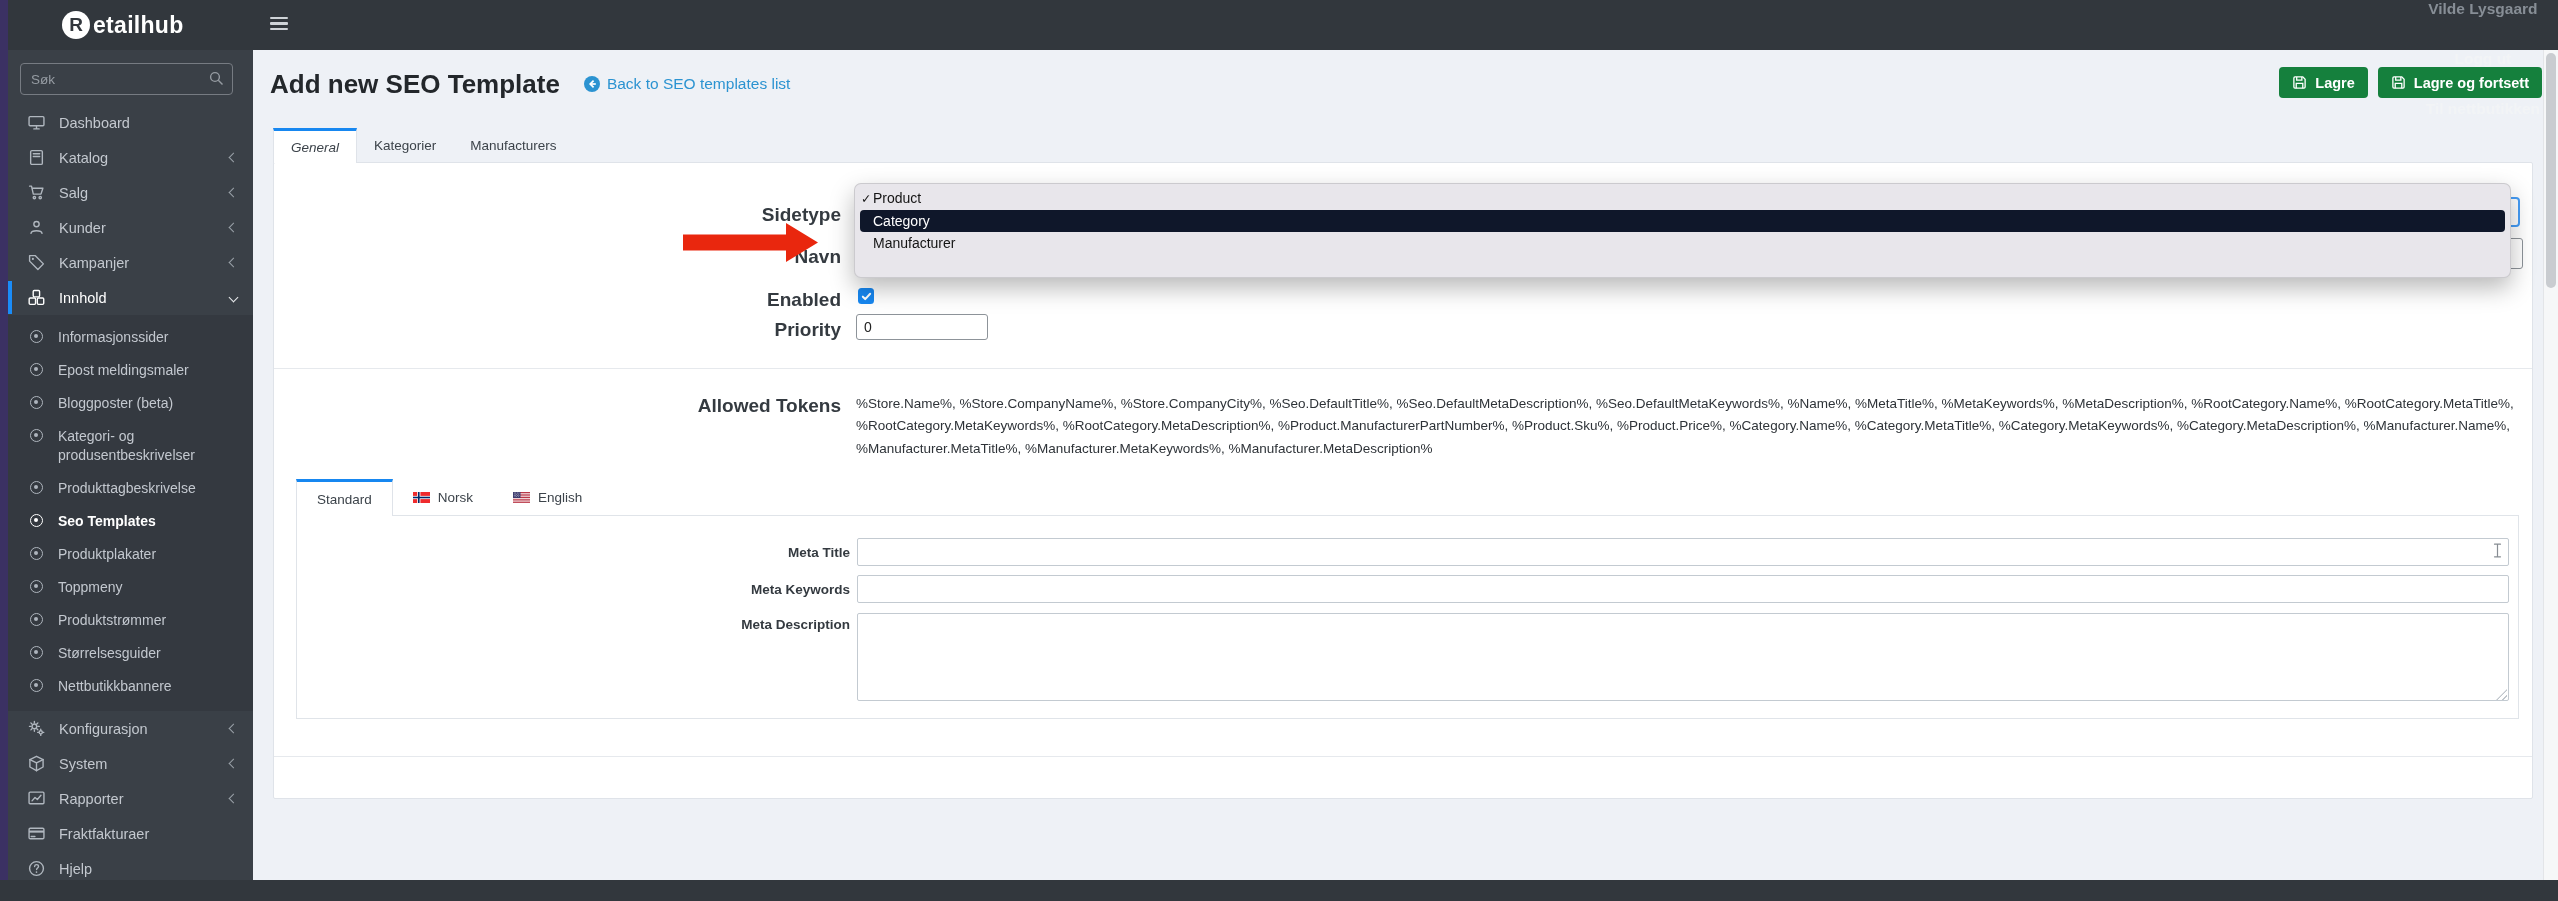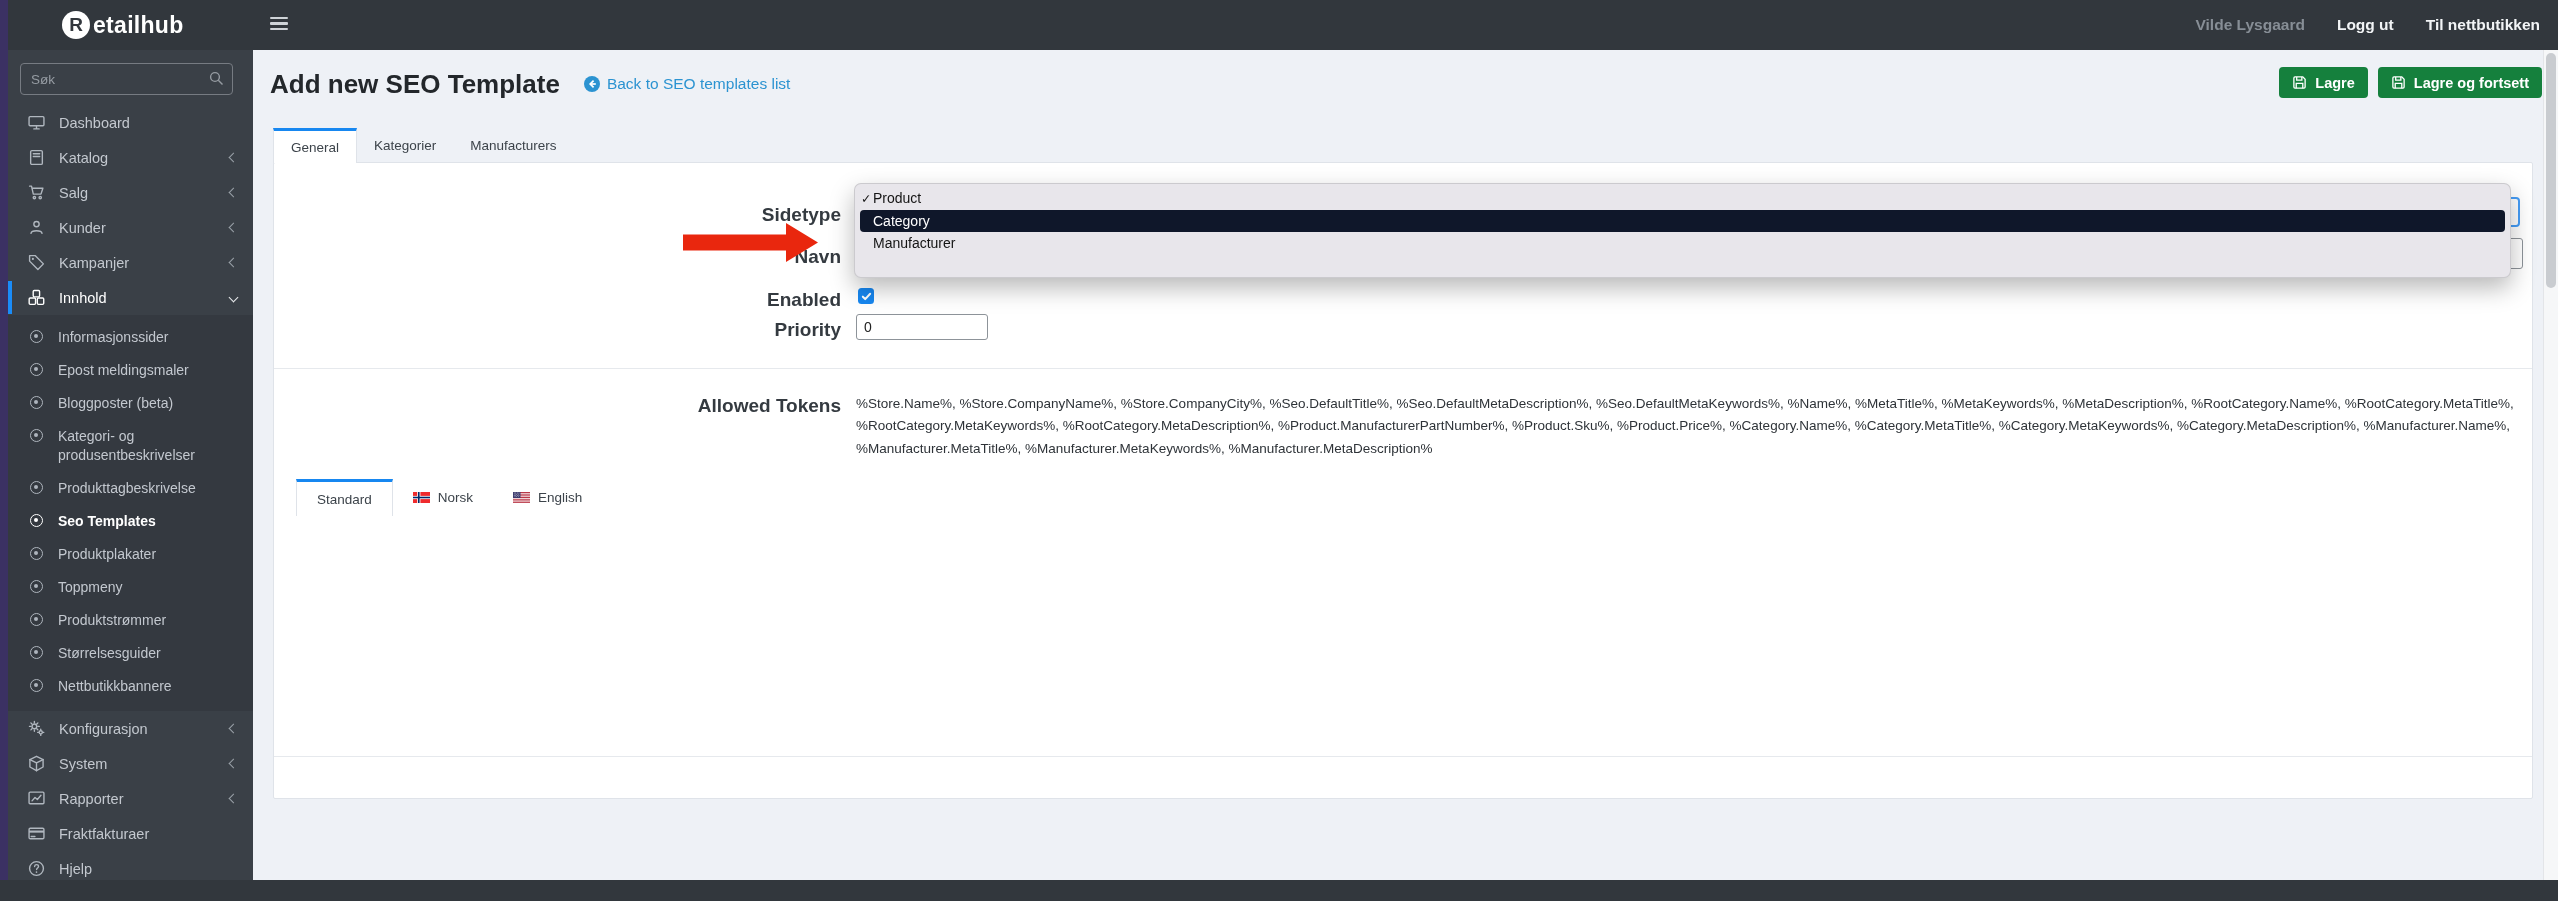--- a/index.html
+++ b/index.html
@@ -31,35 +31,35 @@
   .smi .dotc { width: 13px; height: 13px; border: 1.6px solid #aeb5bd; border-radius: 50%; margin: 2px 15px 0 0; flex: 0 0 13px; position: relative; }
   .smi .dotc::after { content: ""; position: absolute; left: 3px; top: 3px; width: 4px; height: 4px; border-radius: 50%; background: #aeb5bd; }
   .smi.active { color: #fff; font-weight: 700; }
   .smi.active .dotc { border-color: #fff; }
   .smi.active .dotc::after { background: #fff; }
 
   
   .topbar { position: absolute; left: 253px; top: 0; right: 0; height: 50px; background: #32373d; }
   .hamburger { position: absolute; left: 17px; top: 17px; width: 18px; height: 15px; cursor: pointer; }
   .hamburger span { display: block; height: 2.4px; background: #cfd3d8; margin-bottom: 3px; border-radius: 1px; }
-  .topbar-right { position: absolute; right: 18px; top: 0; height: 50px; display: flex; align-items: center; gap: 32px; font-size: 15.5px; font-weight: 600; }
+  .topbar-right { position: absolute; right: 18px; top: 0; height: 50px; display: flex; align-items: center; gap: 32px; font-size: 15.5px; font-weight: 600; flex-direction: column; }
   .tb-user { color: #878e96; }
   .tb-link { color: #f2f4f6; cursor: pointer; text-decoration: none; }
 
   
   .content { position: absolute; left: 253px; top: 50px; right: 0; bottom: 21px; }
   .page-header { position: absolute; left: 17px; top: 14px; height: 40px; display: flex; align-items: center; gap: 24px; }
   .page-header h1 { font-size: 26px; font-weight: 600; color: #23272b; }
   .back-link { display: flex; align-items: center; gap: 7px; color: #2b93d1; font-size: 15.5px; cursor: pointer; text-decoration: none; }
   .actions { position: absolute; right: 16px; top: 17px; display: flex; gap: 10px; }
   .btn { height: 31px; padding: 0 13px; background: #15803d; color: #fff; border: none; border-radius: 4px; font-family: inherit; font-size: 14.5px; font-weight: 600; display: flex; align-items: center; gap: 8px; cursor: pointer; }
 
   .tabs { position: absolute; left: 20px; top: 78px; display: flex; z-index: 3; }
   .tab { height: 35px; padding: 0 17px; display: flex; align-items: center; font-size: 13.5px; color: #3c434a; cursor: pointer; }
-  .tab.active { background: #fff; border: 1px solid #dfe3e9; border-top: 3px solid #1787f0; border-bottom: none; }
+  .tab.active { background: #fff; border: 1px solid #dfe3e9; border-top: 3px solid #1787f0; border-bottom: none; font-style: italic; }
 
   .card { position: absolute; left: 20px; top: 112px; width: 2260px; height: 637px; background: #fff; border: 1px solid #dfe3e9; border-radius: 2px; }
   .flabel { position: absolute; left: 0; width: 567px; text-align: right; font-size: 19px; font-weight: 700; color: #343a40; }
   .sel { position: absolute; left: 582px; top: 34px; width: 1664px; height: 30px; background: #fff; border: 2px solid #459df7; border-radius: 4px; }
   .sel .selchev { position: absolute; right: 9px; top: 9px; width: 7px; height: 7px; border-left: 1.7px solid #555; border-bottom: 1.7px solid #555; transform: rotate(-45deg); }
   .inp { position: absolute; background: #fff; border: 1px solid #8d9399; border-radius: 3px; font-family: inherit; font-size: 14px; padding: 0 7px; color: #222; outline: none; }
   .checkbox { position: absolute; left: 584px; top: 125px; width: 16px; height: 16px; background: #1787f0; border-radius: 3.5px; display: flex; align-items: center; justify-content: center; cursor: pointer; }
   .divider { position: absolute; left: 0; width: 2258px; border-top: 1px solid #e6e9ed; }
   .tokens { position: absolute; left: 582px; top: 230px; width: 1678px; font-size: 13.5px; line-height: 22.3px; color: #2e3338; }
 
@@ -370,20 +370,34 @@
                 <circle cx="6" cy="3.4" r=".4"></circle>
                 <circle cx="2" cy="4.6" r=".4"></circle>
                 <circle cx="3.6" cy="4.6" r=".4"></circle>
                 <circle cx="5.2" cy="4.6" r=".4"></circle>
               </g>
             </svg>
           <span>English</span>
         </div>
       </div>
 
+      <div class="panel">
+        <div class="plabel" style="top:29px">Meta Title</div>
+        <input class="minp" style="top: 22px;">
+        <svg style="position:absolute; left:2196px; top:27px" width="10" height="15" viewBox="0 0 10 15" fill="none" stroke="#878d93" stroke-width="1.2" stroke-linecap="round">
+            <path d="M1.5 1.2h6M1.5 13.8h6M4.5 1.2v12.6"></path>
+          </svg>
+
+        <div class="plabel" style="top:66px">Meta Keywords</div>
+        <input class="minp" style="top: 59px;">
+
+        <div class="plabel" style="top:101px">Meta Description</div>
+        <textarea class="mta" style=""></textarea>
+        <div class="resize-grip"></div>
+      </div>
 
       <div class="divider" style="top:593px"></div>
     </div>
 
     <div class="arrow-overlay">
       <svg width="136" height="41" viewBox="0 0 136 41">
           <polygon points="0,12.5 103,12.5 103,1 135,20.5 103,40 103,28.5 0,28.5" fill="#e9270e"></polygon>
         </svg>
     </div>
 

